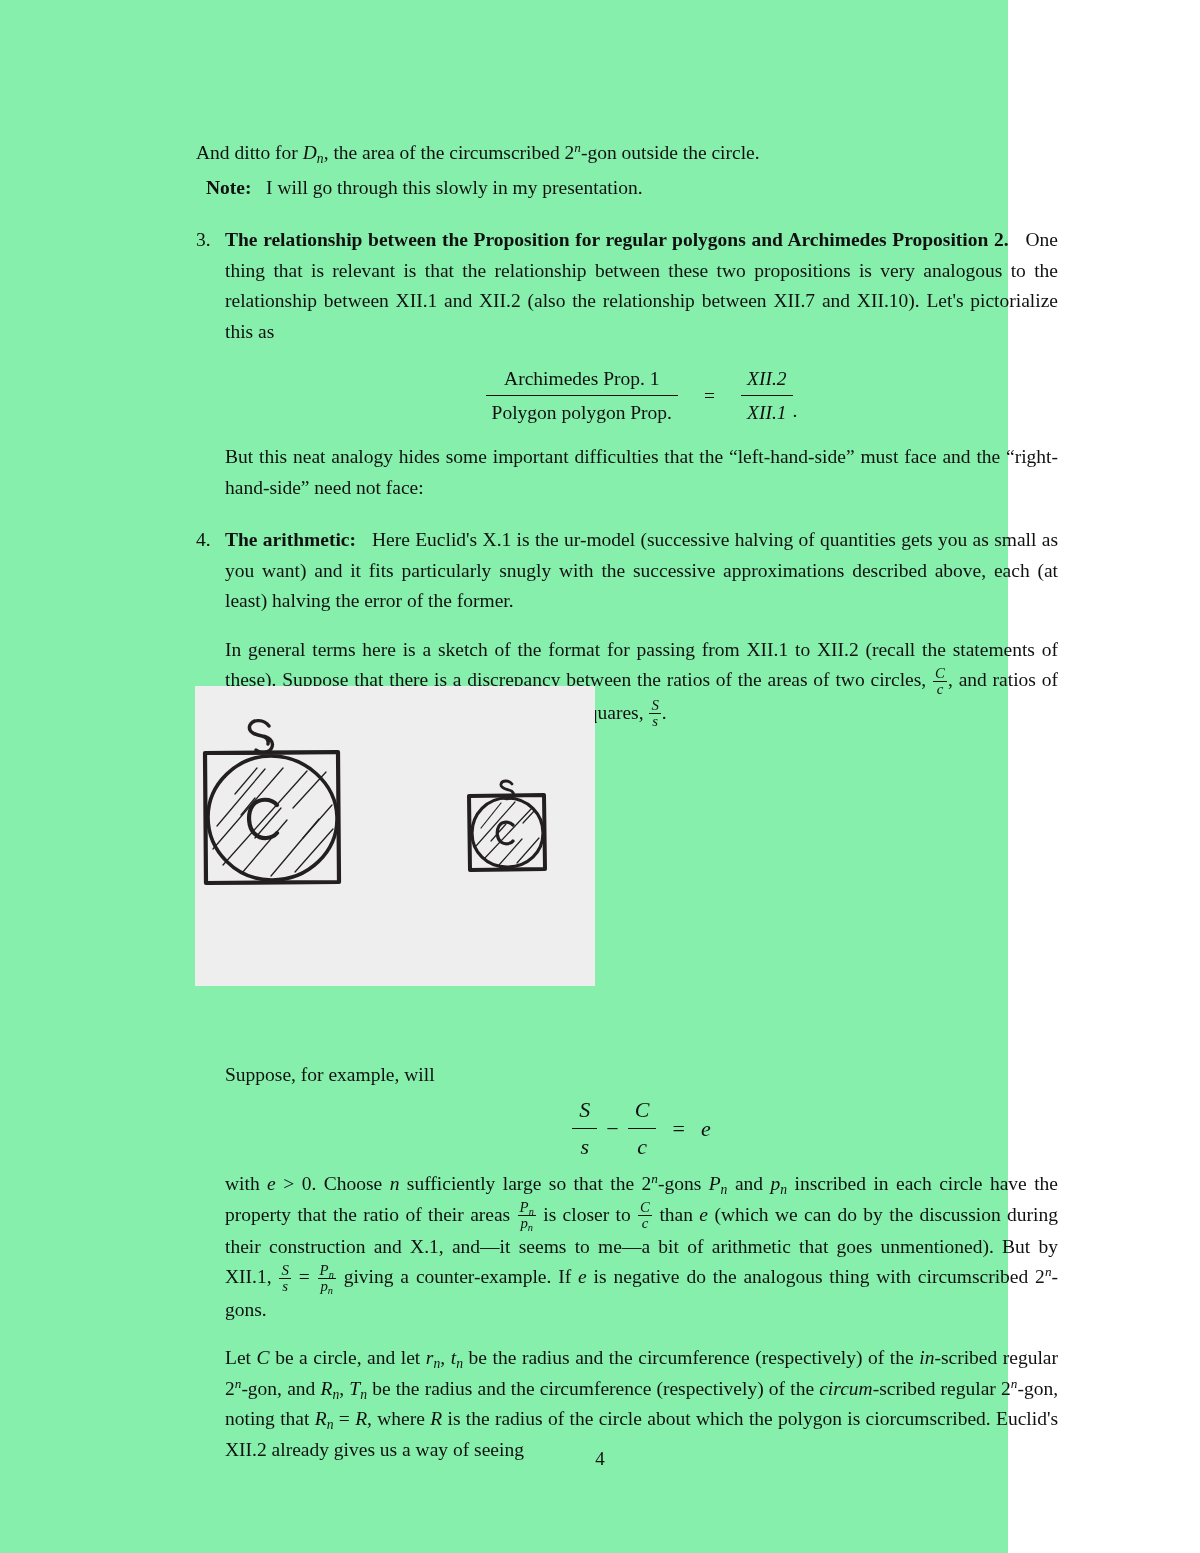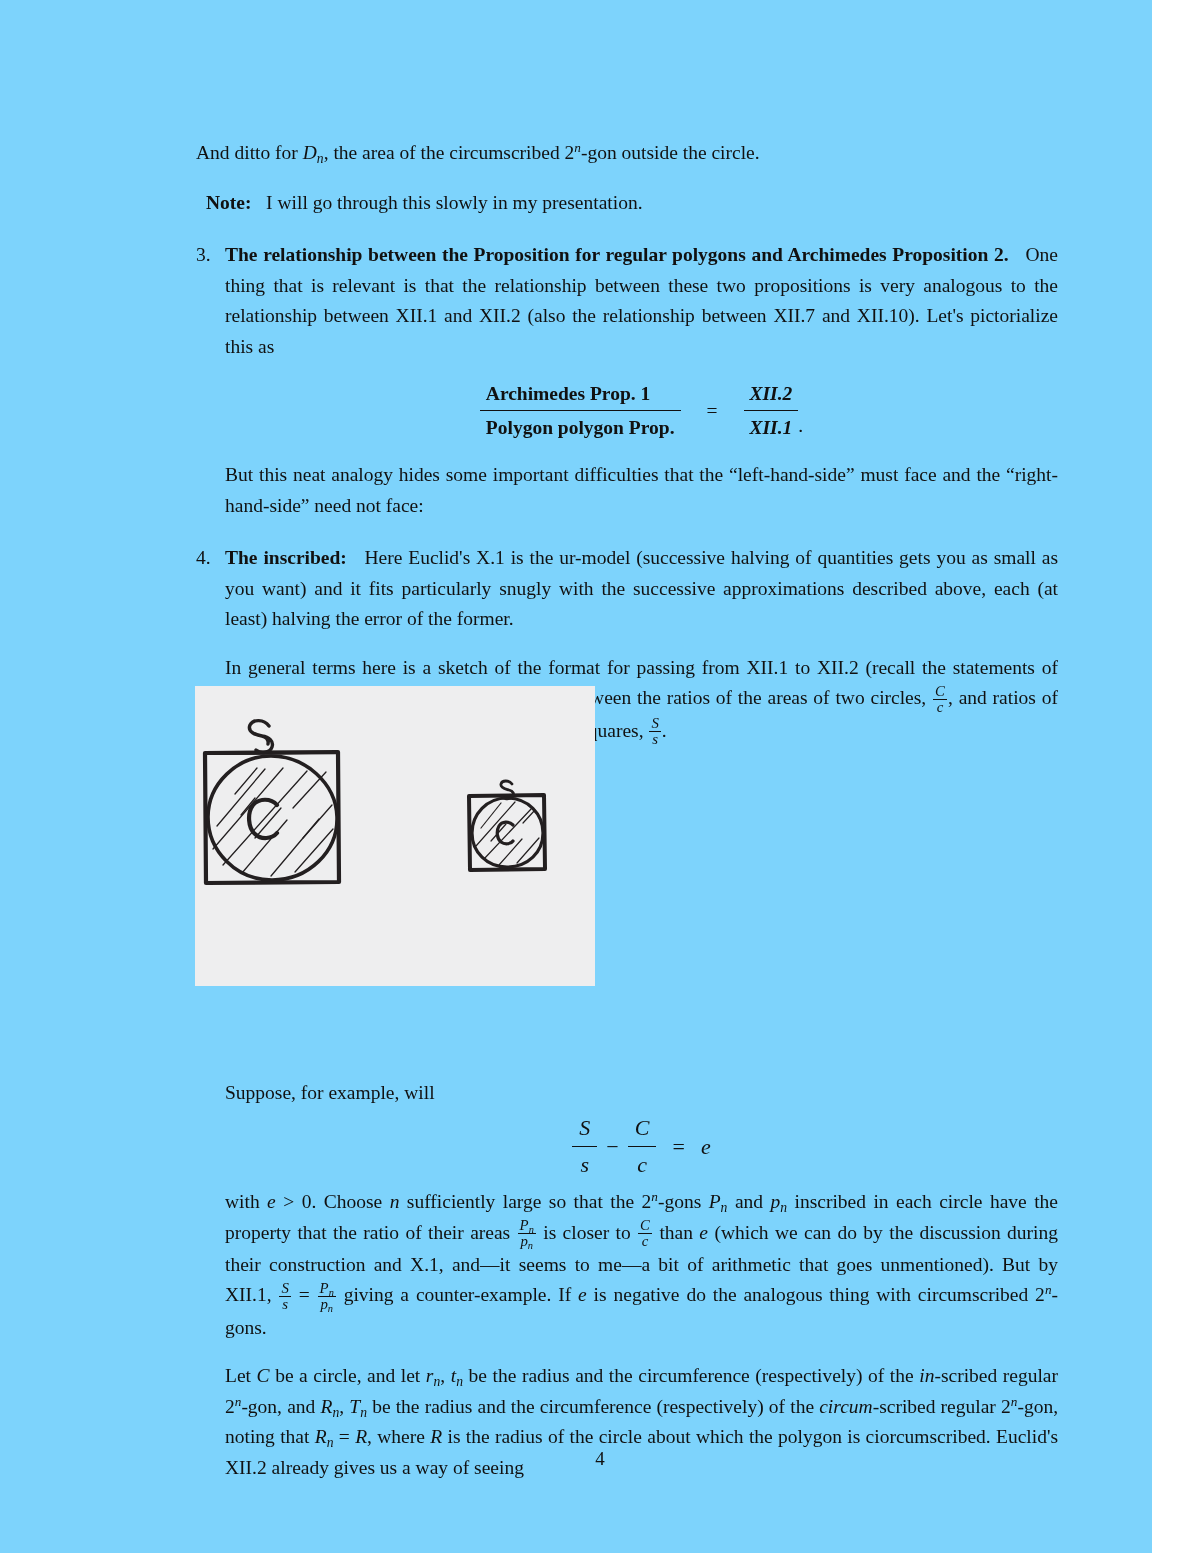--- a/index.html
+++ b/index.html
@@ -11,40 +11,40 @@
     width: 1200px;
     height: 1553px;
     font-family: "Liberation Serif", "DejaVu Serif", serif;
     color: #111111;
     position: relative;
     overflow: hidden;
   }
   .page {
     position: absolute;
     left: 0; top: 0;
-    width: 1152px;
+    width: 1008px;
     height: 1553px;
-    background: #7dd3fc;
+    background: #86efac;
   }
   .textblock {
     position: absolute;
     left: 196px;
     top: 138px;
     width: 862px;
   }
   p {
     margin: 0;
     font-size: 19.5px;
     line-height: 30.5px;
     text-align: justify;
     text-justify: inter-word;
     hyphens: auto;
     -webkit-hyphens: auto;
   }
-  .para-gap { margin-top: 19px; }
+  .para-gap { margin-top: 4px; }
   .para-gap-lg { margin-top: 18px; }
 
   
   .listitem {
     position: relative;
     padding-left: 29px;
     margin-top: 22px;
   }
   .listnum {
     position: absolute;
@@ -92,23 +92,22 @@
   .eqblock {
     margin-top: 18px;
     margin-bottom: 16px;
     display: flex;
     justify-content: center;
     align-items: center;
     font-size: 19.5px;
   }
   .bigfrac {
     display: inline-block;
-    text-align: left;
+    text-align: center;
     line-height: 1.42;
-    font-weight: bold;
   }
   .bigfrac .num { display: block; padding: 0 6px 2px 6px; }
   .bigfrac .den { display: block; border-top: 1.4px solid #111; padding: 3px 6px 0 6px; }
   .eqsign { margin: 0 26px; }
   .trailpunct { align-self: flex-end; padding-bottom: 4px; }
 
   
   .eqblock2 {
     display: flex;
     justify-content: center;
@@ -181,21 +180,21 @@
         </span>
         <span class="trailpunct">.</span>
       </div>
 
       <p class="para-gap">But this neat analogy hides some important difficulties that the “left-hand-side” must face and the “right-hand-side” need not face:</p>
     </div>
 
     <div class="listitem">
       <span class="listnum">4.</span>
       <p>
-        <b>The inscribed:</b>&nbsp;&nbsp;&nbsp;<span>Here Euclid's X.1 is the ur-model (successive halving of quantities gets you as small as you want) and it fits particularly snugly with the successive approximations described above, each (at least) halving the error of the former.</span>
+        <b>The arithmetic:</b>&nbsp;&nbsp;&nbsp;<span>Here Euclid's X.1 is the ur-model (successive halving of quantities gets you as small as you want) and it fits particularly snugly with the successive approximations described above, each (at least) halving the error of the former.</span>
       </p>
 
       <p class="para-gap-lg">
         <span>In general terms here is a sketch of the format for passing from XII.1 to XII.2 (recall the statements of these). Suppose that there is a discrepancy between the ratios of the areas of two circles, </span><span class="frac mi"><span class="num">C</span><span class="den">c</span></span><span>, and ratios of the areas of the corresponding circumscribed squares, </span><span class="frac mi"><span class="num">S</span><span class="den">s</span></span><span>.</span>
       </p>
 
       <div style="height:330px;"></div>
 
       <p>Suppose, for example, will</p>
 

